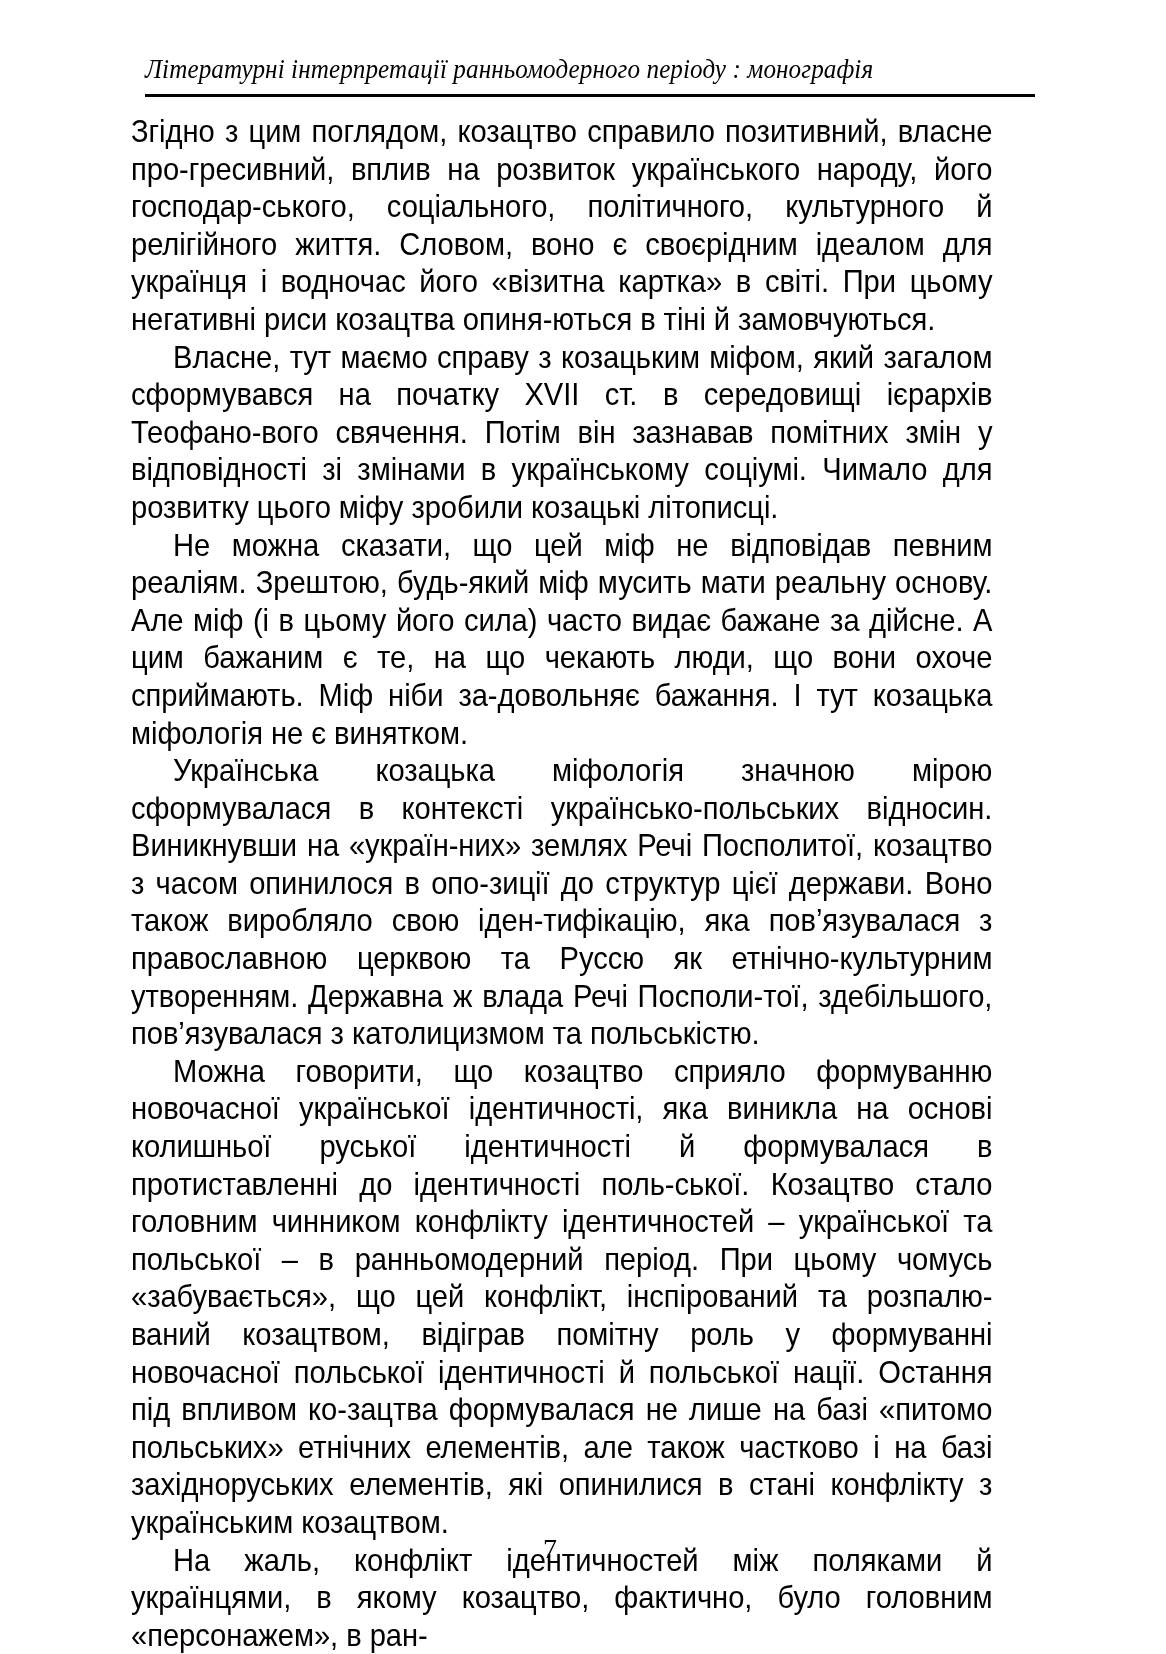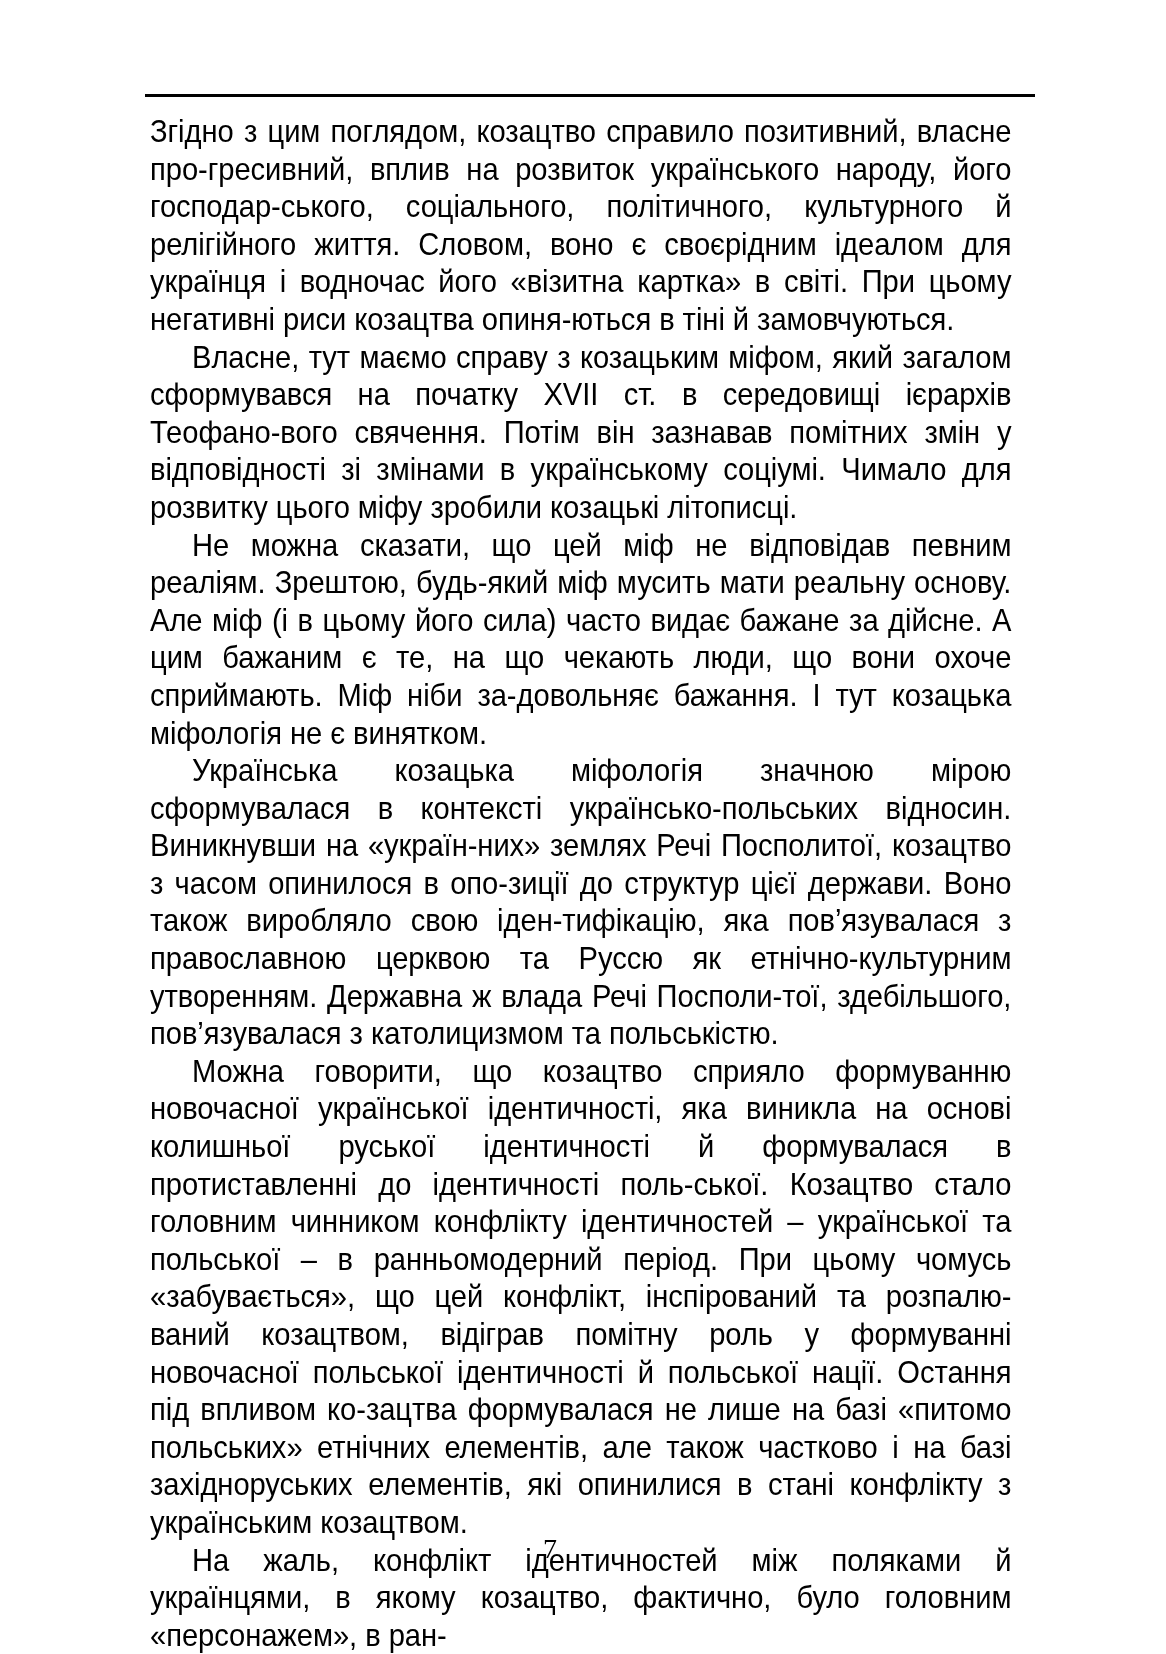--- a/index.html
+++ b/index.html
@@ -47,21 +47,21 @@
     left: 145px;
     top: 94px;
     width: 890px;
     height: 3px;
     background: #000000;
   }
 
   
   .text-column {
     position: absolute;
-    left: 150px;
+    left: 131px;
     top: 113px;
     width: 862px;
   }
 
   .para {
     font-size: 30.5px;
     line-height: 37.6px;
     text-align: justify;
     text-justify: inter-word;
     margin: 0;
@@ -98,20 +98,23 @@
     line-height: 34px;
     font-family: "Liberation Serif", "DejaVu Serif", serif;
     color: #000000;
   }
 </style>
 </head>
 <body>
 
 <div class="page">
 
+  <div class="running-head">
+    <div class="running-head-text">Літературні інтерпретації ранньомодерного періоду : монографія</div>
+  </div>
   <div class="header-rule"></div>
 
   <div class="text-column">
     <p class="para nostretch">Згідно з цим поглядом, козацтво справило позитивний, власне про-гресивний, вплив на розвиток українського народу, його господар-ського, соціального, політичного, культурного й релігійного життя. Словом, воно є своєрідним ідеалом для українця і водночас його «візитна картка» в світі. При цьому негативні риси козацтва опиня-ються в тіні й замовчуються.</p>
     <p class="para indent nostretch">Власне, тут маємо справу з козацьким міфом, який загалом сформувався на початку XVII ст. в середовищі ієрархів Теофано-вого свячення. Потім він зазнавав помітних змін у відповідності зі змінами в українському соціумі. Чимало для розвитку цього міфу зробили козацькі літописці.</p>
     <p class="para indent nostretch">Не можна сказати, що цей міф не відповідав певним реаліям. Зрештою, будь-який міф мусить мати реальну основу. Але міф (і в цьому його сила) часто видає бажане за дійсне. А цим бажаним є те, на що чекають люди, що вони охоче сприймають. Міф ніби за-довольняє бажання. І тут козацька міфологія не є винятком.</p>
     <p class="para indent nostretch">Українська козацька міфологія значною мірою сформувалася в контексті українсько-польських відносин. Виникнувши на «україн-них» землях Речі Посполитої, козацтво з часом опинилося в опо-зиції до структур цієї держави. Воно також виробляло свою іден-тифікацію, яка пов’язувалася з православною церквою та Руссю як етнічно-культурним утворенням. Державна ж влада Речі Посполи-тої, здебільшого, пов’язувалася з католицизмом та польськістю.</p>
     <p class="para indent nostretch">Можна говорити, що козацтво сприяло формуванню новочасної української ідентичності, яка виникла на основі колишньої руської ідентичності й формувалася в протиставленні до ідентичності поль-ської. Козацтво стало головним чинником конфлікту ідентичностей – української та польської – в ранньомодерний період. При цьому чомусь «забувається», що цей конфлікт, інспірований та розпалю-ваний козацтвом, відіграв помітну роль у формуванні новочасної польської ідентичності й польської нації. Остання під впливом ко-зацтва формувалася не лише на базі «питомо польських» етнічних елементів, але також частково і на базі західноруських елементів, які опинилися в стані конфлікту з українським козацтвом.</p>
     <p class="para indent nostretch">На жаль, конфлікт ідентичностей між поляками й українцями, в якому козацтво, фактично, було головним «персонажем», в ран-</p>
   </div>

